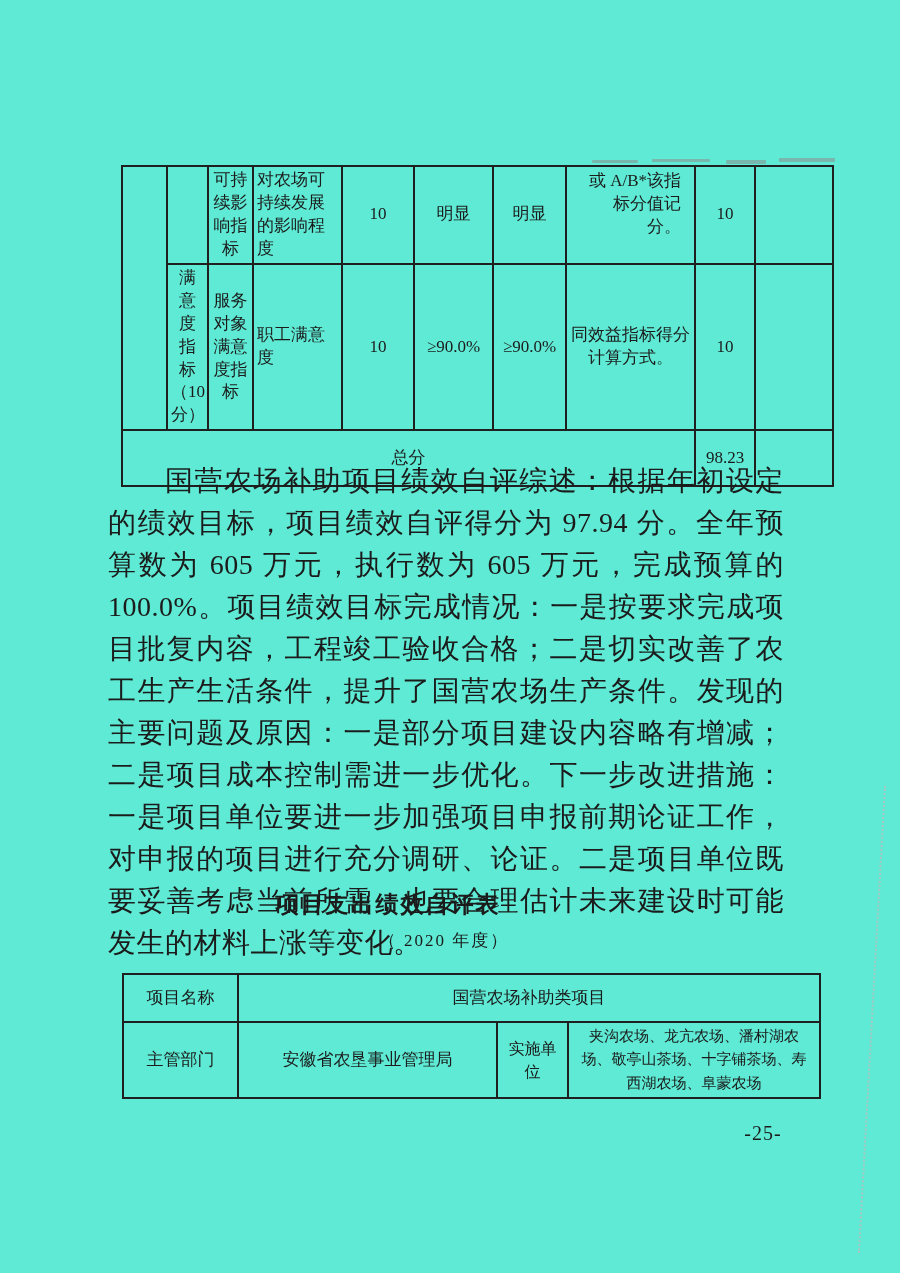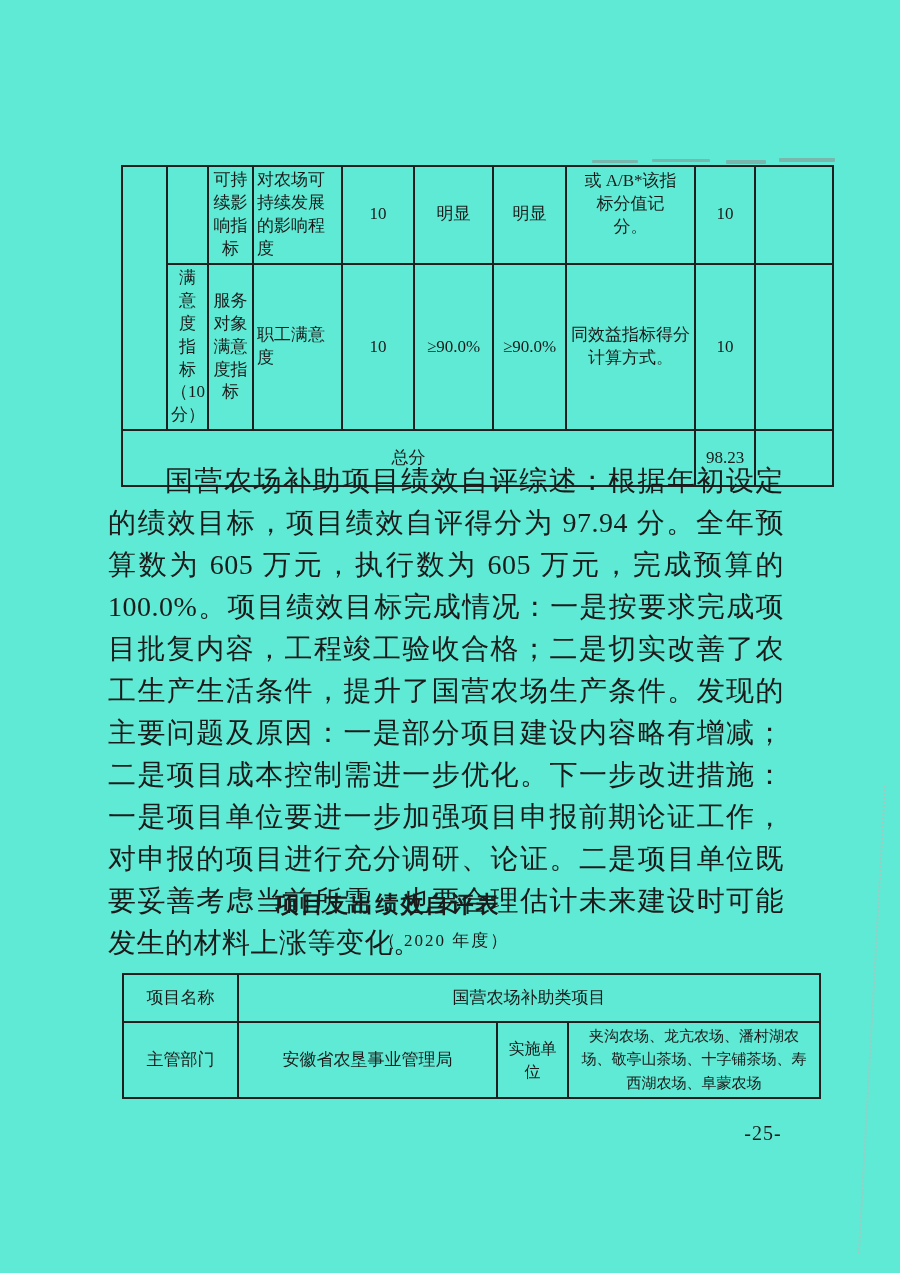--- a/index.html
+++ b/index.html
@@ -19,21 +19,21 @@
     border-collapse:collapse;table-layout:fixed;
     font-size:17px;line-height:1.35;
   }
   table.score td{
     border:2px solid #1f1f1f;
     text-align:center;vertical-align:middle;
     padding:2px 3px;
     overflow:hidden;
   }
   table.score td.al{text-align:left;}
-  table.score td.top-left{text-align:center;vertical-align:top;padding:3px 13px;}
+  table.score td.top-left{text-align:right;vertical-align:top;padding:3px 13px;}
   tr.r1{height:89px;}
   tr.r2{height:110px;}
   tr.r3{height:56px;}
   
   .summary{
     position:absolute;left:108px;top:460px;width:676px;
     font-size:28px;line-height:42px;
     text-align:justify;text-justify:inter-ideograph;
     text-indent:57px;
     letter-spacing:0.5px;

